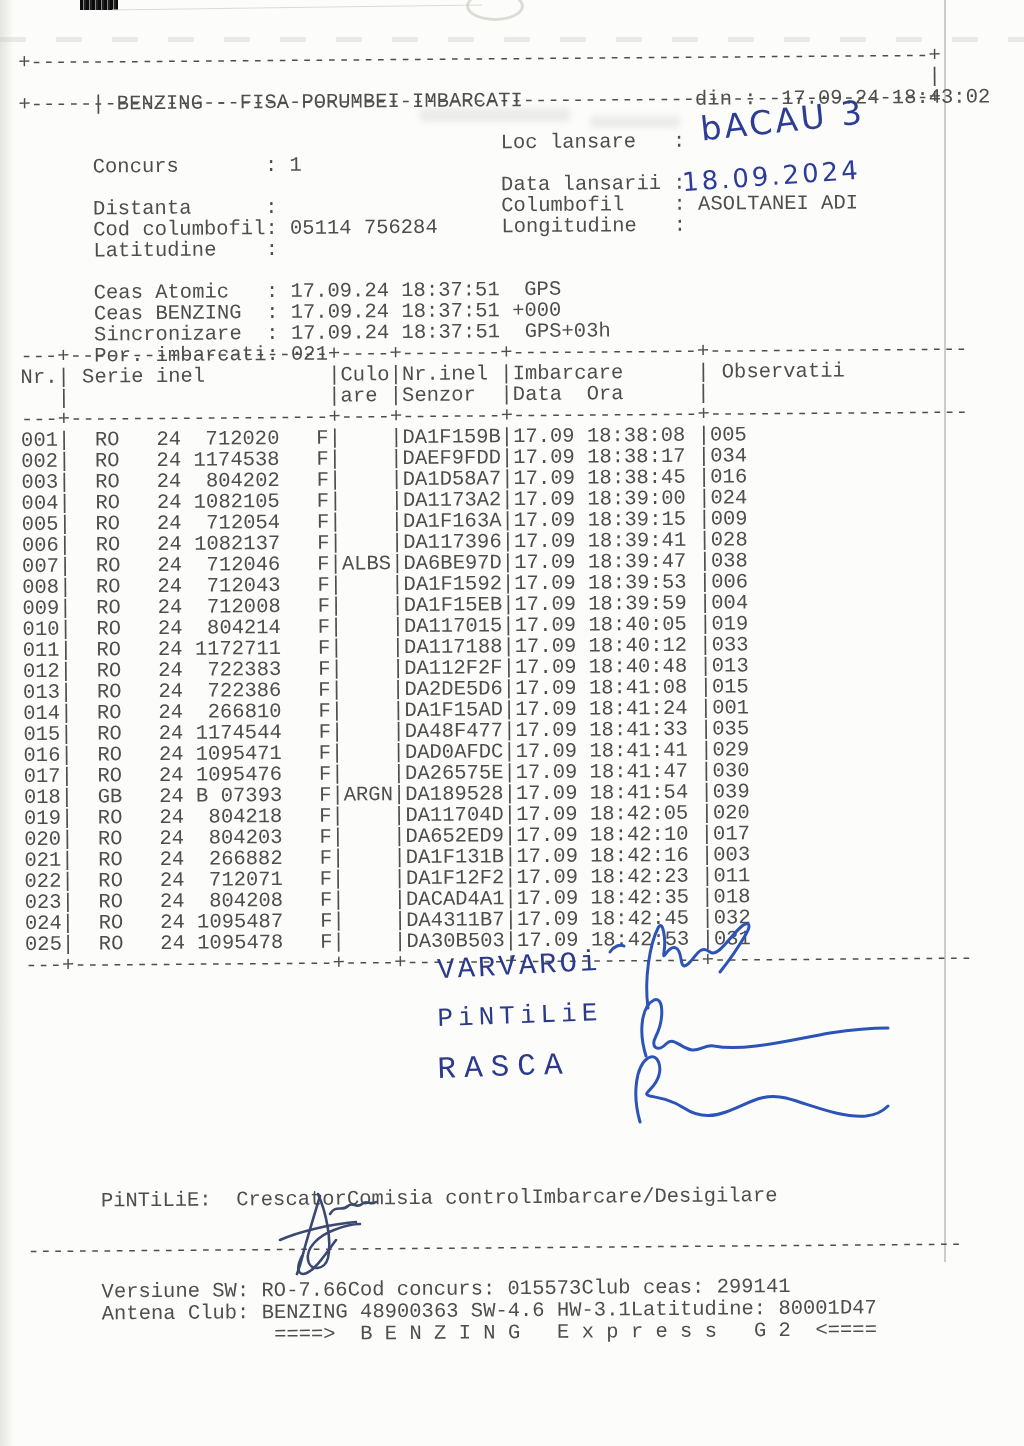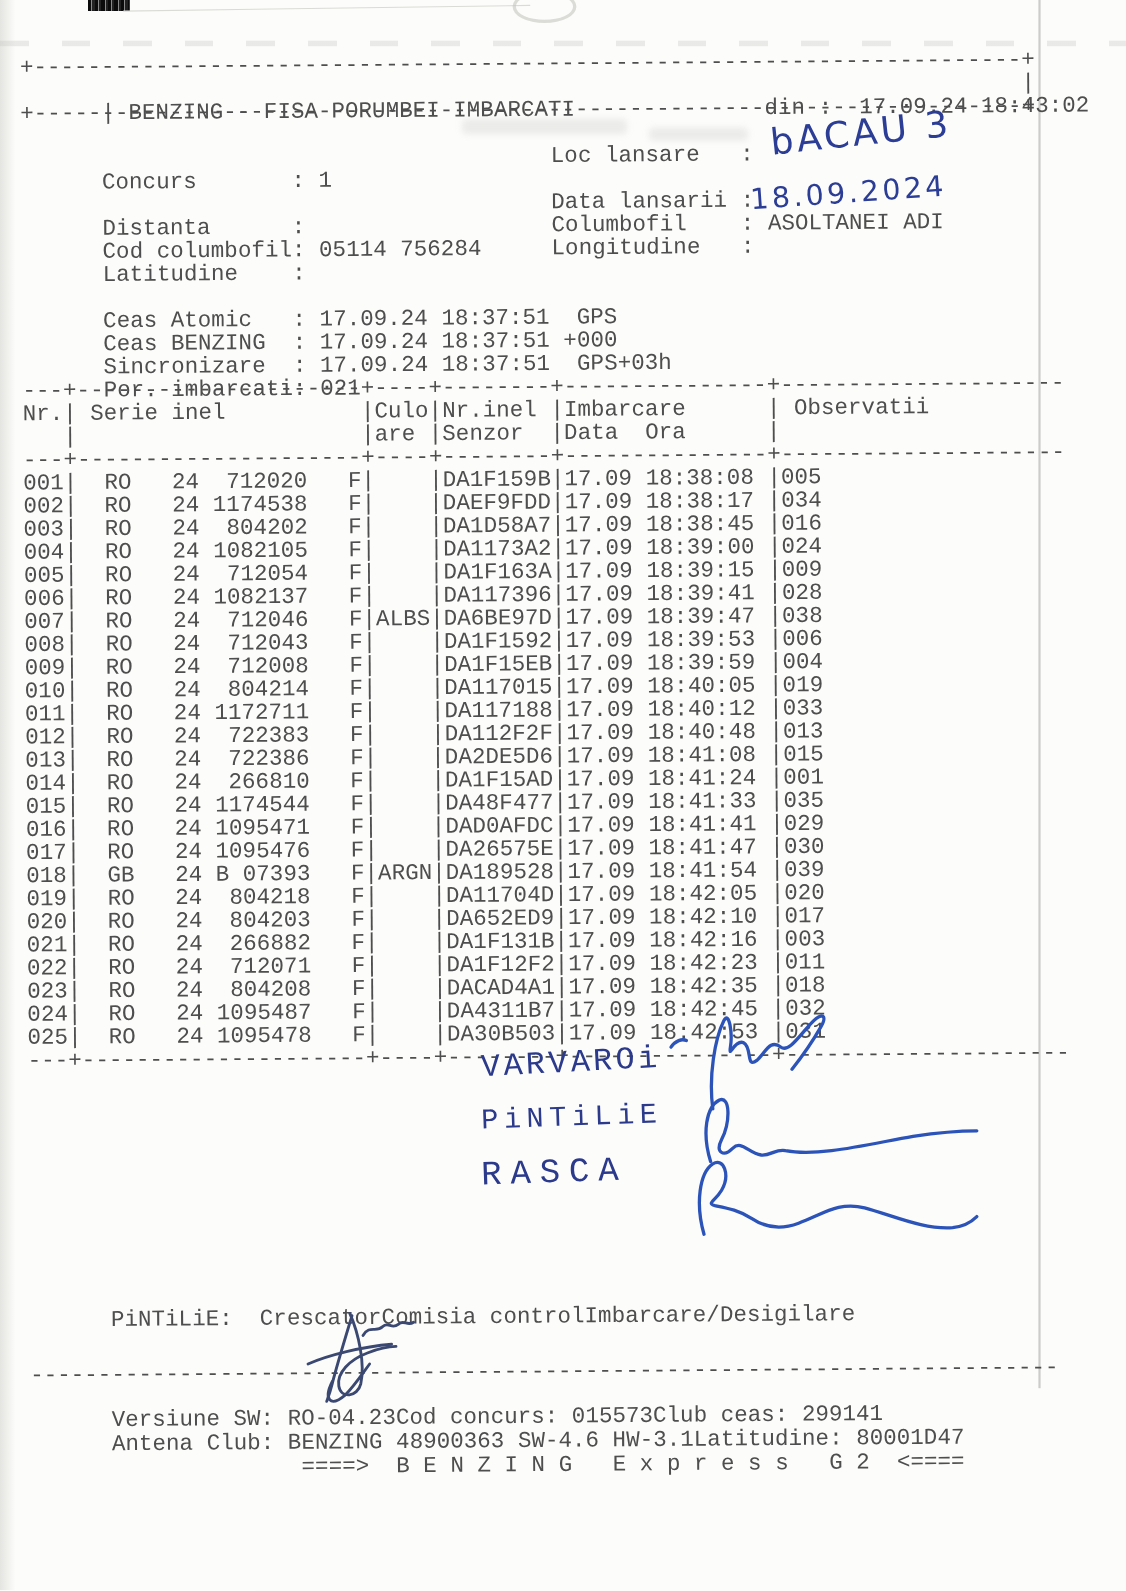--- a/index.html
+++ b/index.html
@@ -128,21 +128,21 @@
         <div class="ln">024|  RO   24 1095487   F|    |DA4311B7|17.09 18:42:45 |032</div>
         <div class="ln">025|  RO   24 1095478   F|    |DA30B503|17.09 18:42:53 |031</div>
         <div class="ln">---+---------------------+----+--------+---------------+---------------------</div>
       </div>
 
     <div class="footer-line" style="top:1118px">
       <span class="cw14">PiNTiLiE</span><span class="cw23">:  Crescator</span><span class="cw20">Comisia control</span><span>Imbarcare/Desigilare</span>
     </div>
     <div class="footer-line js-dashline" style="top:1189px">----------------------------------------------------------------------------</div>
     <div class="footer-line" style="top:1209px">
-      <span class="cw14">Versiune SW</span><span class="cw13">: RO-04.23</span><span class="cw145">Cod concurs</span><span class="cw95">: 015573</span><span class="cw145">Club ceas</span><span>: 299141</span>
+      <span class="cw14">Versiune SW</span><span class="cw13">: RO-7.66</span><span class="cw145">Cod concurs</span><span class="cw95">: 015573</span><span class="cw145">Club ceas</span><span>: 299141</span>
     </div>
     <div class="footer-line" style="top:1231px">
       <span class="cw14">Antena Club</span><span class="cw37">: BENZING 48900363 SW-4.6 HW-3.1</span><span class="cw145">Latitudine</span><span>: 80001D47</span>
     </div>
     <div class="footer-line pad14" style="top:1253px">
       <span>====&gt;  B E N Z I N G   E x p r e s s   G 2  &lt;====</span>
     </div>
   </div>
 
   <div class="hand hand-loc">bACAU 3</div>

